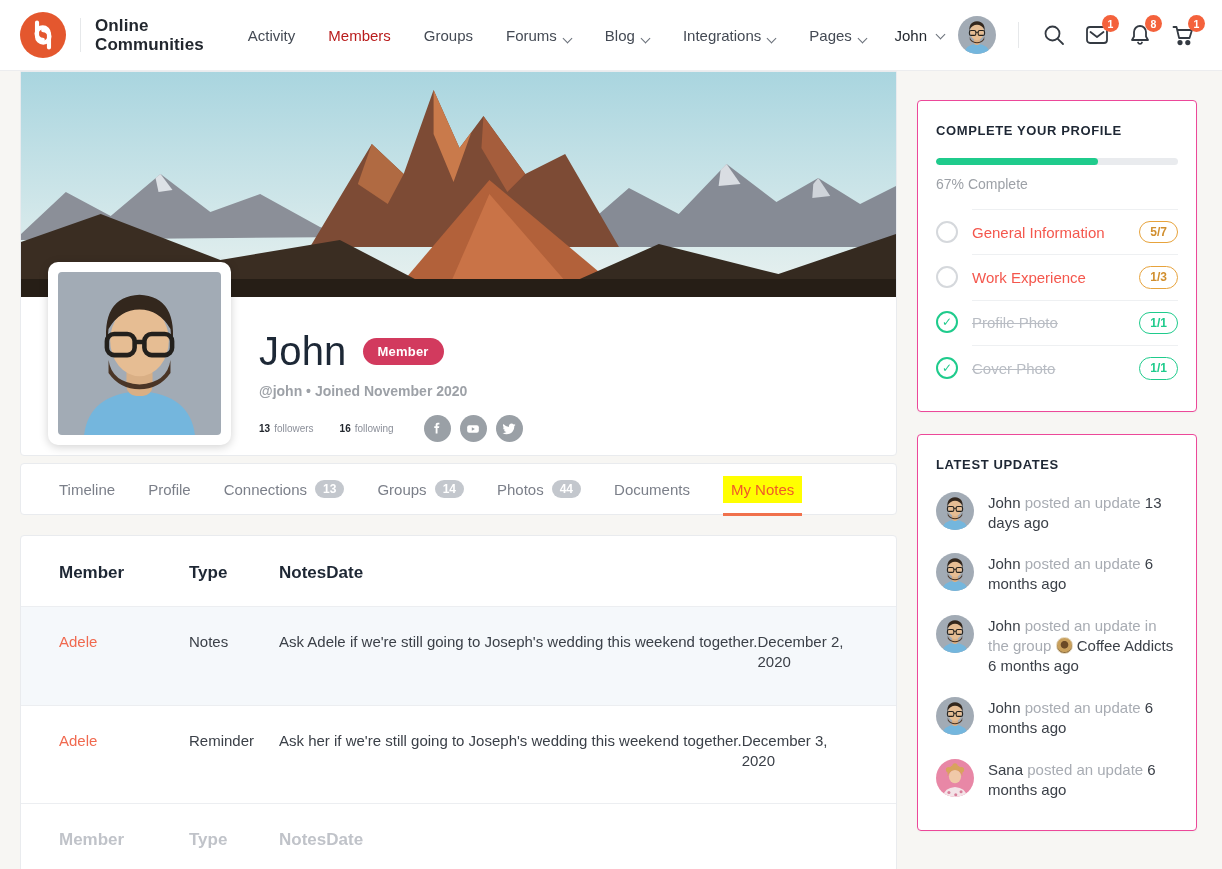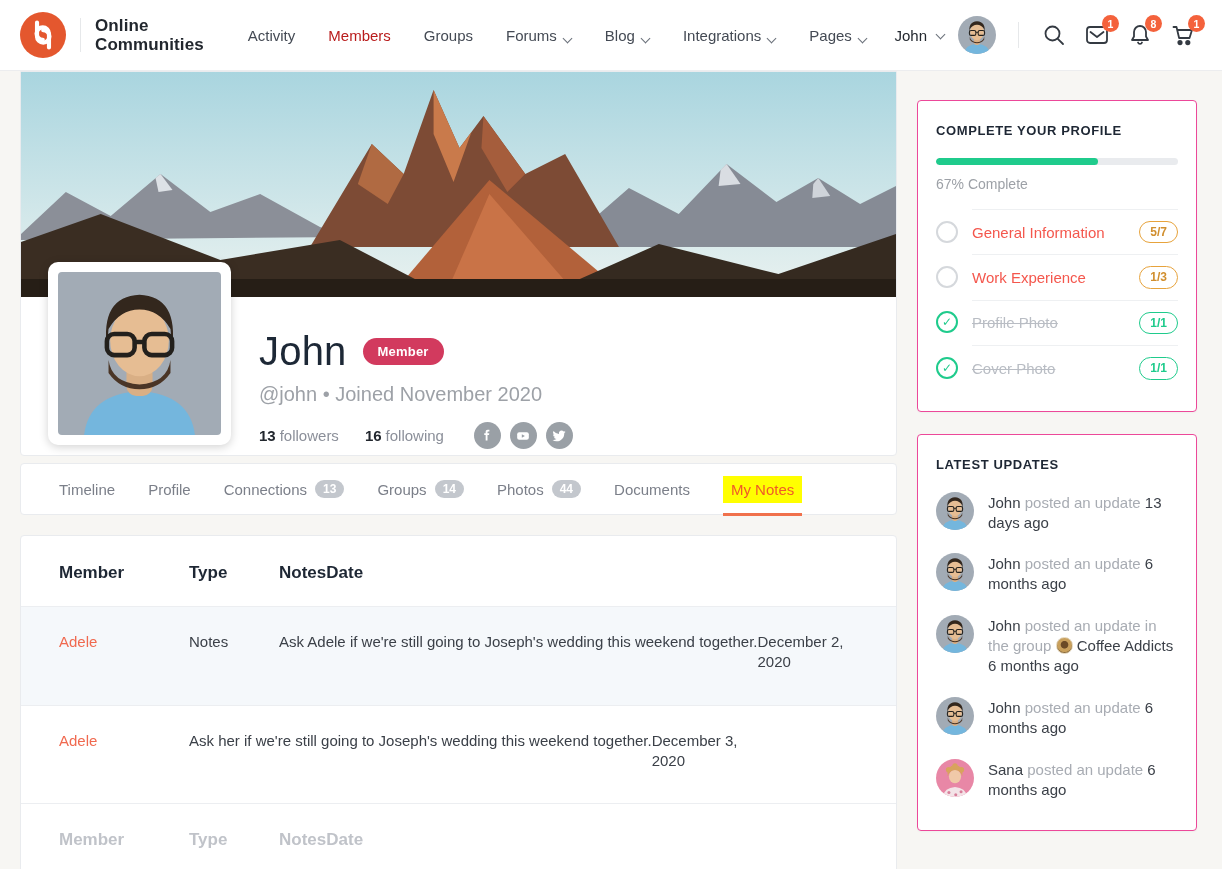--- a/index.html
+++ b/index.html
@@ -62,22 +62,22 @@
   }
   .profile-avatar .avatar-slot { width: 100%; height: 100%; border-radius: 4px; overflow: hidden; display:block; }
   .avatar-slot svg { width: 100%; height: 100%; display: block; }
   .profile-info { padding: 32px 30px 0 238px; }
   .name-row { display: flex; align-items: center; gap: 16px; }
   .profile-name { font-size: 40px; font-weight: 500; color: #1d2836; letter-spacing: .2px; }
   .role-badge {
     background: #d23a5e; color: #fff; font-size: 13px; font-weight: bold;
     padding: 6px 15px; border-radius: 15px; letter-spacing: .2px;
   }
-  .profile-meta { margin-top: 9px; font-size: 20px; color: #9da1a7; }
-  .counts-row { margin-top: 16px; display: flex; align-items: center; font-size: 15px; }
+  .profile-meta { margin-top: 9px; font-size: 14px; color: #9da1a7; font-weight: bold; }
+  .counts-row { margin-top: 16px; display: flex; align-items: center; font-size: 10px; }
   .count-group { margin-right: 26px; color: #8b8f99; }
   .count-group b { color: #22272e; font-weight: bold; margin-right: 4px; }
   .social-row { display: flex; gap: 9px; margin-left: 4px; }
   .social-circle {
     width: 27px; height: 27px; border-radius: 50%; background: #9aa0a6;
     display: flex; align-items: center; justify-content: center; cursor: pointer;
   }
 
   
   .tabs-card {
@@ -383,20 +383,21 @@
         </div>
       <div class="t-body">
           <div class="t-row">
     <div class="cell c-member"><a class="member-link">Adele</a></div>
     <div class="cell c-type">Notes</div>
     <div class="cell c-notes">Ask Adele if we're still going to Joseph's wedding this weekend together.</div>
     <div class="cell c-date">December 2, 2020</div>
   </div>
           <div class="t-row">
     <div class="cell c-member"><a class="member-link">Adele</a></div>
+    <div class="cell c-type">Reminder</div>
     <div class="cell c-notes">Ask her if we're still going to Joseph's wedding this weekend together.</div>
     <div class="cell c-date">December 3, 2020</div>
   </div>
         </div>
       <div class="t-row t-foot">
           <div class="cell c-member">Member</div>
           <div class="cell c-type">Type</div>
           <div class="cell c-notes">Notes</div>
           <div class="cell c-date">Date</div>
         </div>

